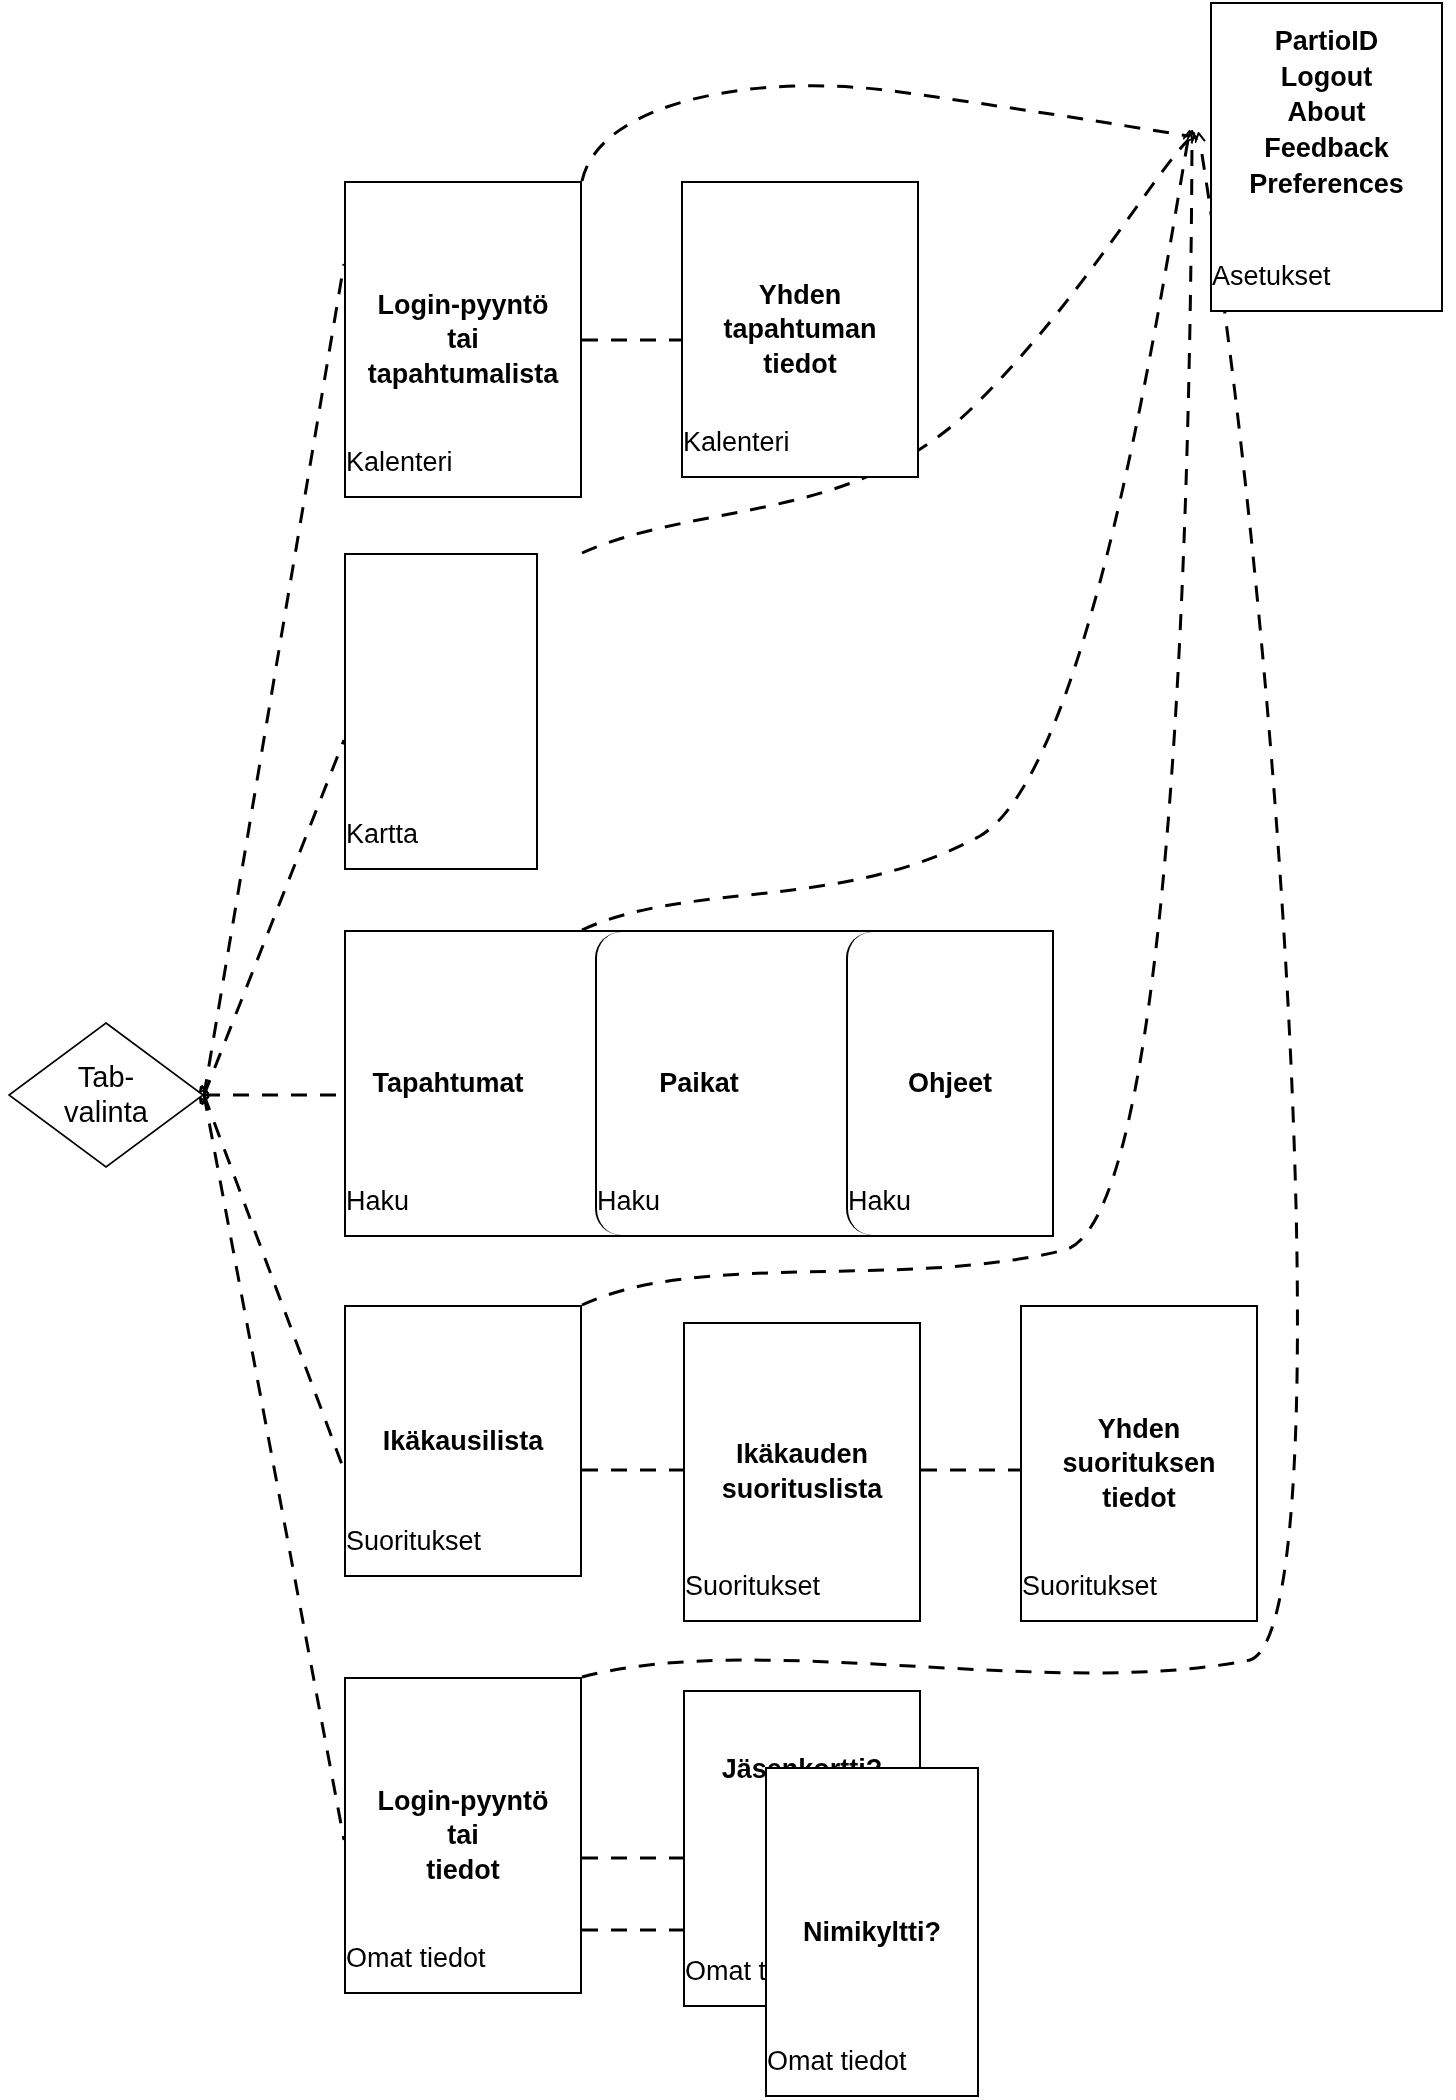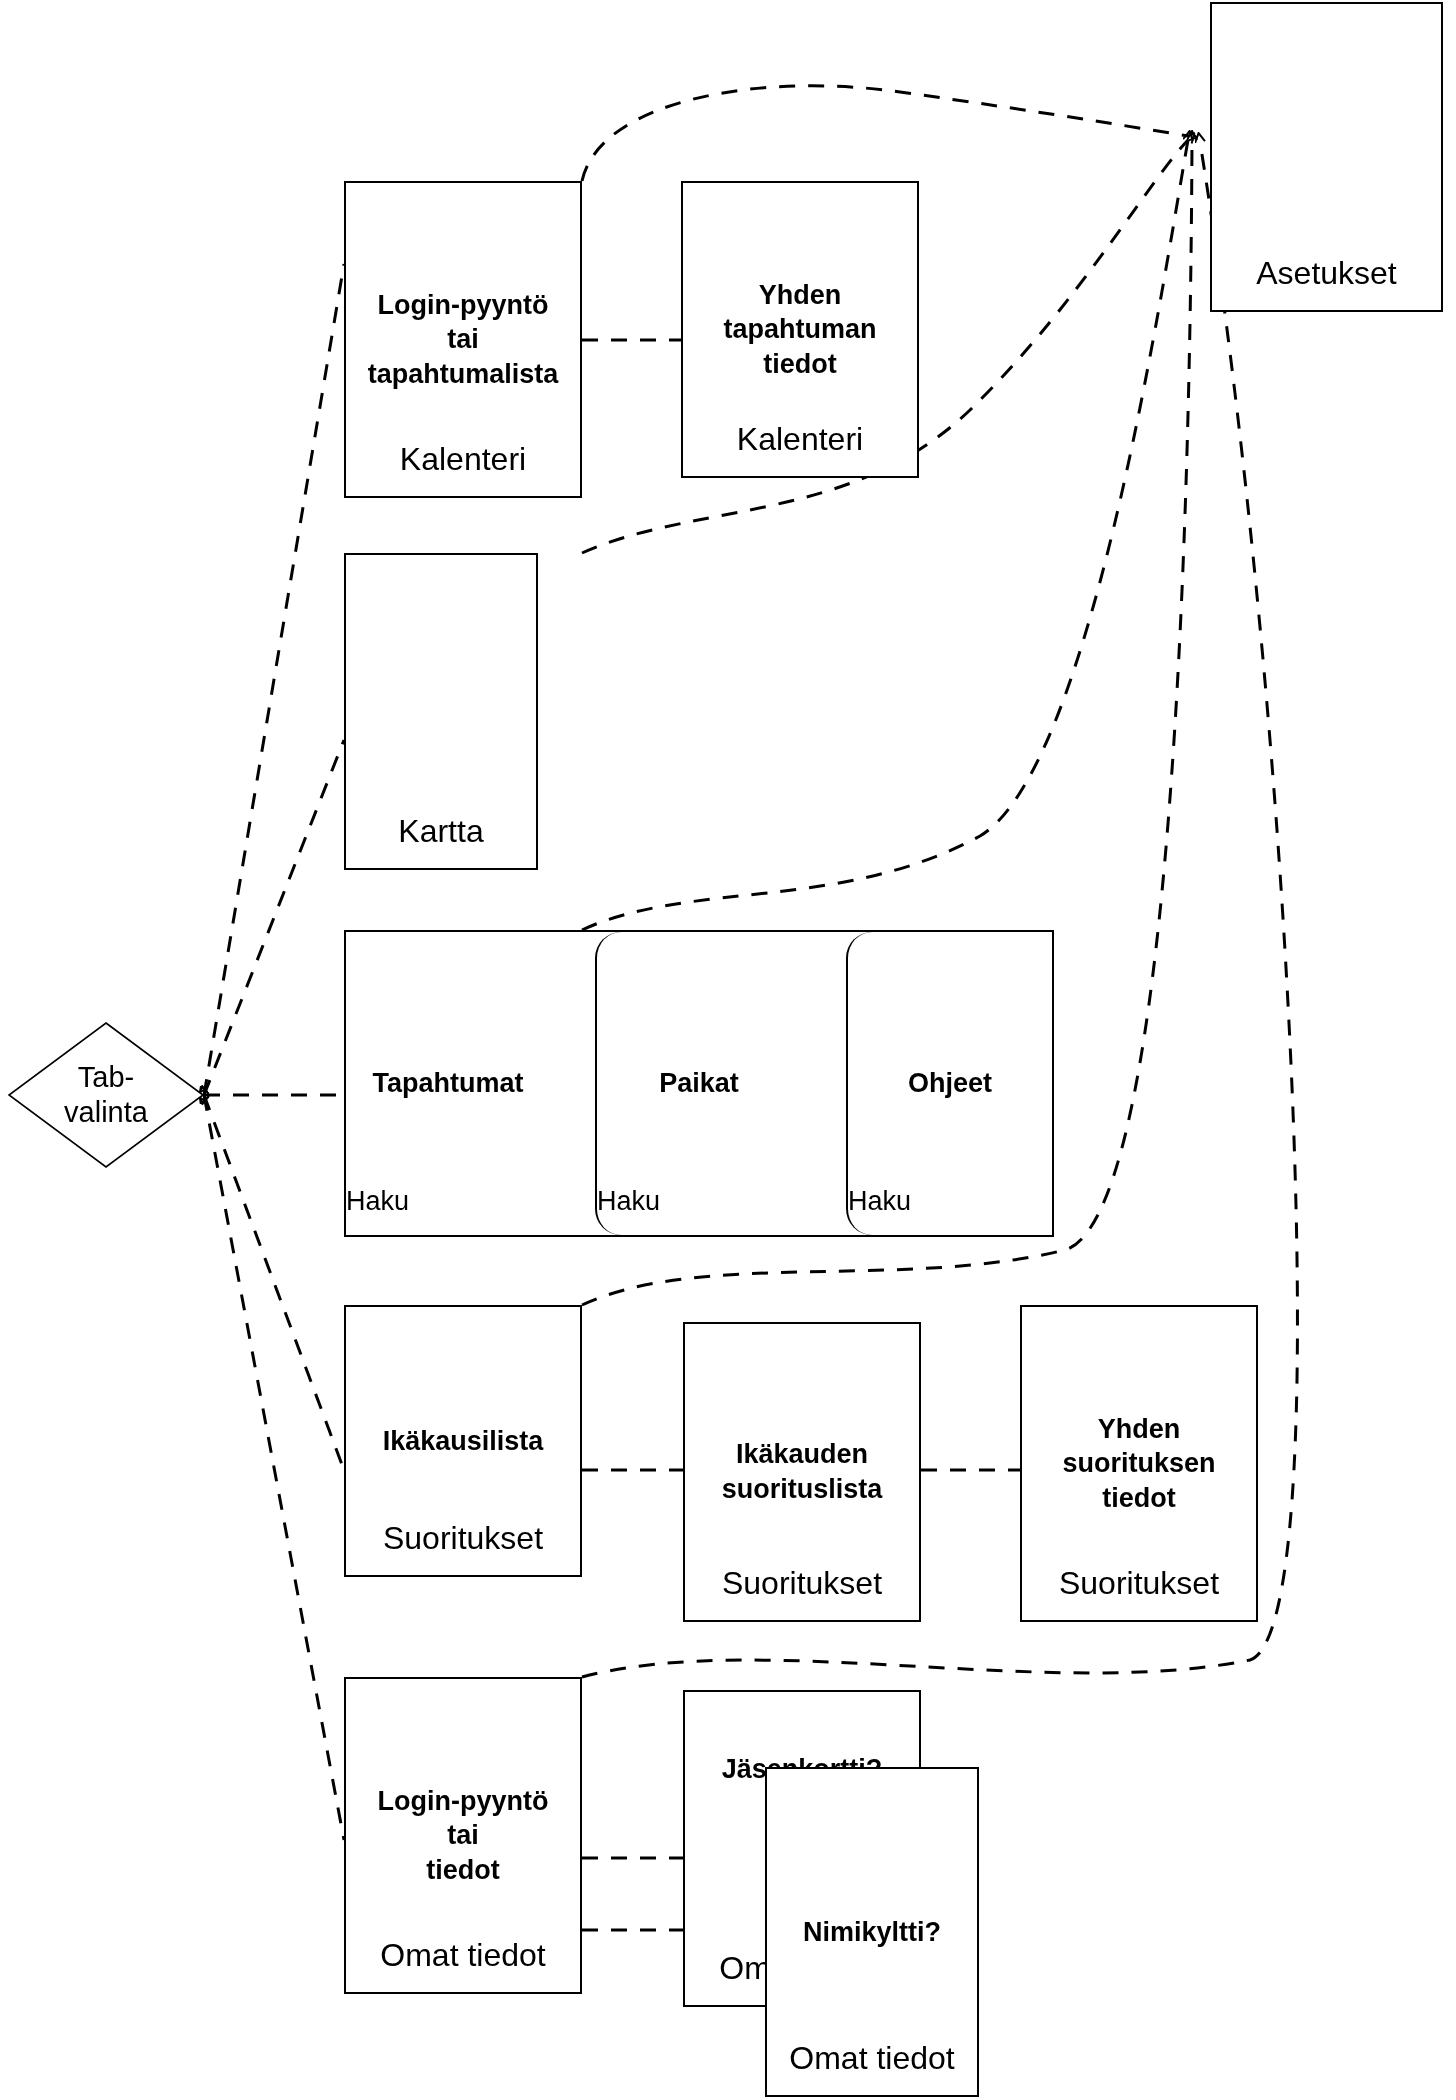--- a/index.html
+++ b/index.html
@@ -42,22 +42,22 @@
     line-height: 1.28;
     text-align: center;
     padding: 0 8px;
     white-space: pre-line;
   }
   .node .footer {
     position: absolute;
     left: 0;
     right: 0;
     bottom: 18px;
-    text-align: center;
-    font-size: 32px;
+    text-align: left;
+    font-size: 27px;
     font-weight: normal;
     line-height: 1.15;
   }
   .node.menu {
     justify-content: flex-start;
     padding-top: 20px;
   }
   .node.menu .menu-list {
     font-weight: bold;
     font-size: 27px;
@@ -161,20 +161,27 @@
 
   <div class="diamond-wrap" id="decision-node" style="left: 8px; top: 1022px; width: 196px; height: 146px;">
     <svg width="196" height="146" viewBox="0 0 196 146">
         <polygon points="98,1 195,73 98,145 1,73" fill="#ffffff" stroke="#000000" stroke-width="1.6"></polygon>
       </svg>
     <div class="diamond-label">Tab-
 valinta</div>
   </div>
 
   <div class="node menu" id="settings-node" style="left: 1210px; top: 2px; width: 233px; height: 310px;">
+    <div class="menu-list">
+        <div>PartioID</div>
+        <div>Logout</div>
+        <div>About</div>
+        <div>Feedback</div>
+        <div>Preferences</div>
+      </div>
     <div class="footer">Asetukset</div>
   </div>
 
   <div class="cellgroup" id="tab-group" style="left: 344px; top: 930px; width: 710px; height: 307px;">
       <div class="cell">
         <div class="title">Tapahtumat</div>
         <div class="footer">Haku</div>
       </div>
       <div class="cell">
         <div class="title">Paikat</div>

